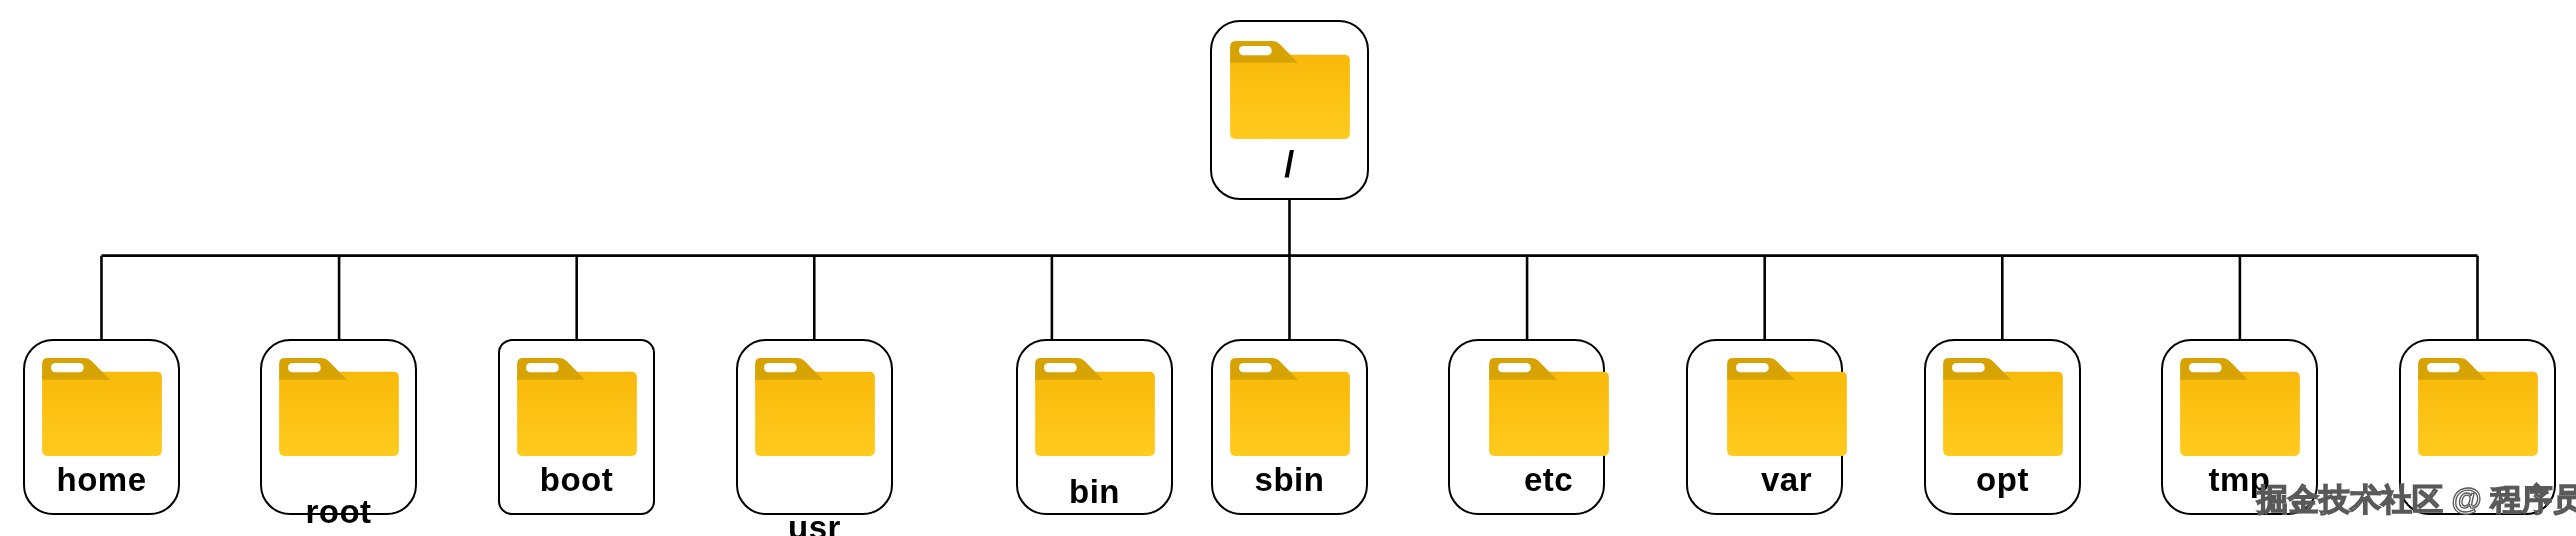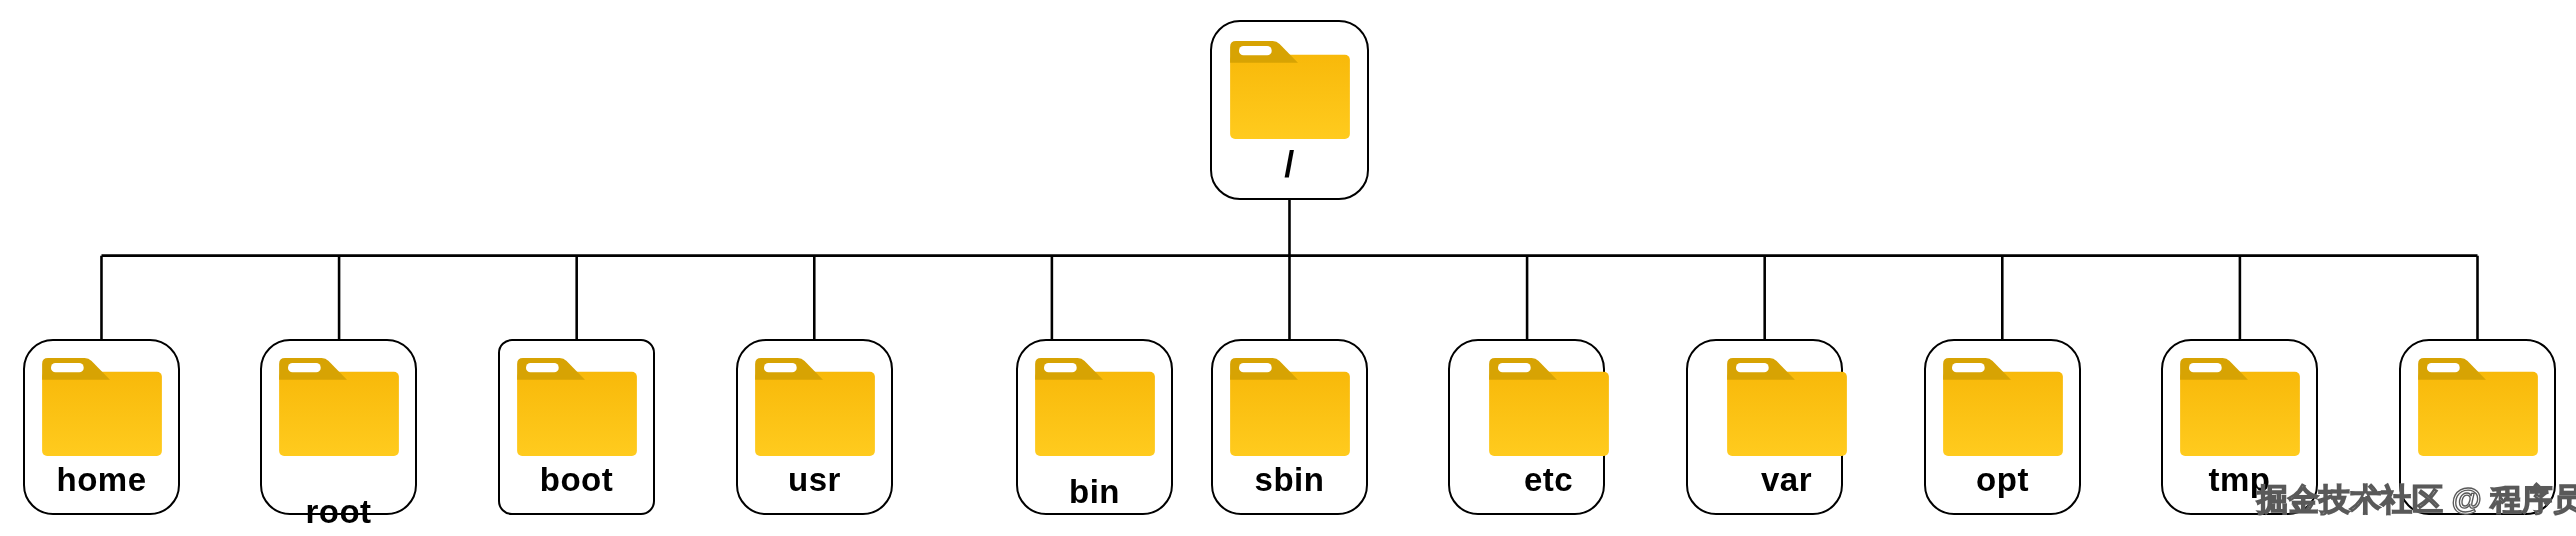--- a/index.html
+++ b/index.html
@@ -76,21 +76,21 @@
     color: #ffffff;
     -webkit-text-stroke: 1.3px #595959;
     text-shadow: 0 0 1px #6b6b6b;
     white-space: nowrap;
     z-index: 5;
   }
   
   .n0  { left: 23px; }
   .n1  { left: 260px; gap: 32px; }
   .n2  { left: 498px; border-radius: 14px; }
-  .n3  { left: 736px; }
+  .n3  { left: 736px; gap: 48px; }
   .n4  { left: 1016px; gap: 12px; }
   .n5  { left: 1211px; }
   .n6  { left: 1448px; padding-left: 44px; }
   .n7  { left: 1686px; padding-left: 44px; }
   .n8  { left: 1924px; }
   .n9  { left: 2161px; }
   .n10 { left: 2399px; }
 </style>
 </head>
 <body>

